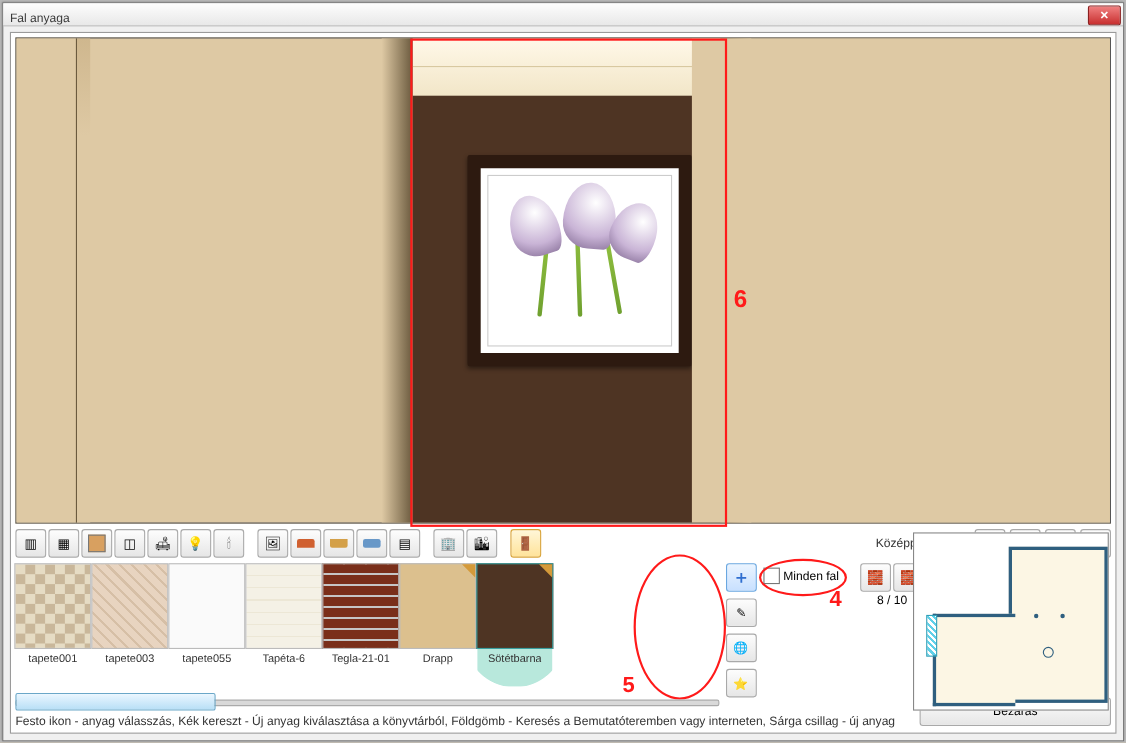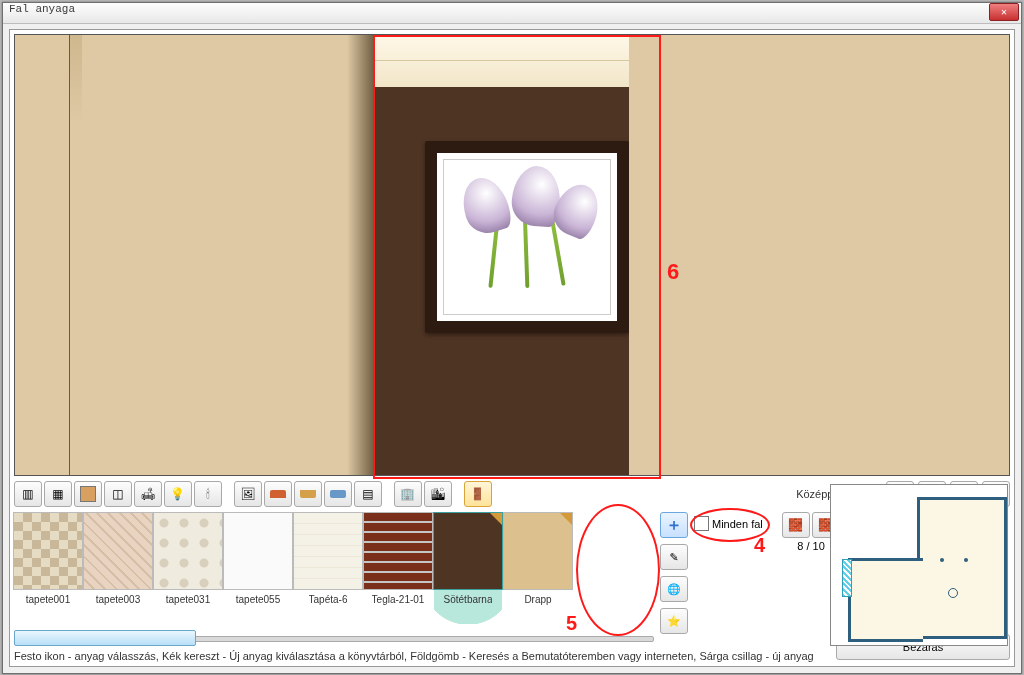--- a/index.html
+++ b/index.html
@@ -1,17 +1,17 @@
 <!DOCTYPE html>
 <html><head>
 <meta charset="utf-8">
 <style>
   html, body { margin:0; padding:0; width:1024px; height:675px; font-family:"Segoe UI", Tahoma, sans-serif; font-size:11px; background:#b8b8b8; overflow:hidden;}
   .window { position:absolute; left:2px; top:2px; width:1018px; height:670px; background:#f0f0f0; border:1px solid #6f6f6f; box-shadow:0 0 2px rgba(0,0,0,.4);}
-  .titlebar { height:20px; background:linear-gradient(#fdfdfd,#e8e8e8); border-bottom:1px solid #bcbcbc; display:flex; align-items:flex-start; padding:0 2px 0 6px;font-family:Liberation Mono, monospace; }
+  .titlebar { height:20px; background:linear-gradient(#fdfdfd,#e8e8e8); border-bottom:1px solid #bcbcbc; display:flex; align-items:flex-end; padding:0 2px 0 6px; }
   .titlebar .title { flex:1; color:#3a3a3a; }
   .closebtn { width:28px; height:16px; background:linear-gradient(#f08080,#c83030); border:1px solid #8a2020; border-radius:2px; display:flex; align-items:center; justify-content:center; color:#fff; font-weight:bold; font-size:10px;}
   .client { position:absolute; left:6px; top:26px; right:6px; bottom:6px; background:#fff; border:1px solid #9a9a9a; }
   
   .preview { position:absolute; left:4px; top:4px; right:4px; height:440px; background:#dec9a4; border:1px solid #555;}
   .preview .leftstrip { position:absolute; left:0; top:0; width:54px; height:100%; background:#dec9a4;}
   .preview .leftstrip::before{content:"";position:absolute;left:54px;top:0;width:12px;height:100%;background:linear-gradient(#cfb78e,#dec9a4 20%);border-left:1px solid #6b5a3e;}
   .preview .rightstrip{position:absolute;right:0;top:0;width:380px;height:100%;background:#dec9a4;}
   .preview .opening { position:absolute; left:360px; top:0; width:280px; height:100%; background:#4e3423; }
   .preview .opening .top { position:absolute; left:0; top:0; right:0; height:52px; background:linear-gradient(#fff8e8,#f2e6c8); }
@@ -150,42 +150,38 @@
     <div class="strip">
       <div class="thumbcell">
           <div class="thumb p-tapete001"></div>
           <div class="thumbtxt">tapete001</div>
         </div>
       <div class="thumbcell">
           <div class="thumb p-tapete003"></div>
           <div class="thumbtxt">tapete003</div>
         </div>
       <div class="thumbcell">
-          <div class="thumb p-tapete031"></div>
-          <div class="thumbtxt">tapete031</div>
-        </div>
-      <div class="thumbcell">
           <div class="thumb p-tapete055"></div>
           <div class="thumbtxt">tapete055</div>
         </div>
       <div class="thumbcell">
           <div class="thumb p-tapeta10"></div>
           <div class="thumbtxt">Tapéta-6</div>
         </div>
       <div class="thumbcell">
           <div class="thumb p-tegla"></div>
           <div class="thumbtxt">Tegla-21-01</div>
+        </div>
+      <div class="thumbcell">
+          <div class="thumb p-drapp"></div>
+          <div class="thumbtxt">Drapp</div>
         </div>
       <div class="thumbcell sel">
           <div class="thumb p-sotet"></div>
           <div class="thumbtxt">Sötétbarna</div>
-        </div>
-      <div class="thumbcell">
-          <div class="thumb p-drapp"></div>
-          <div class="thumbtxt">Drapp</div>
         </div>
     </div>
 
     <div class="actcol">
       <div class="actbtn" style="color:#2f6fd0;font-size:16px;font-weight:bold;border-color:#6aa7e0;background:linear-gradient(#eaf4ff,#c8e0ff);">＋</div>
       <div class="actbtn">✎</div>
       <div class="actbtn">🌐</div>
       <div class="actbtn">⭐</div>
     </div>
 

